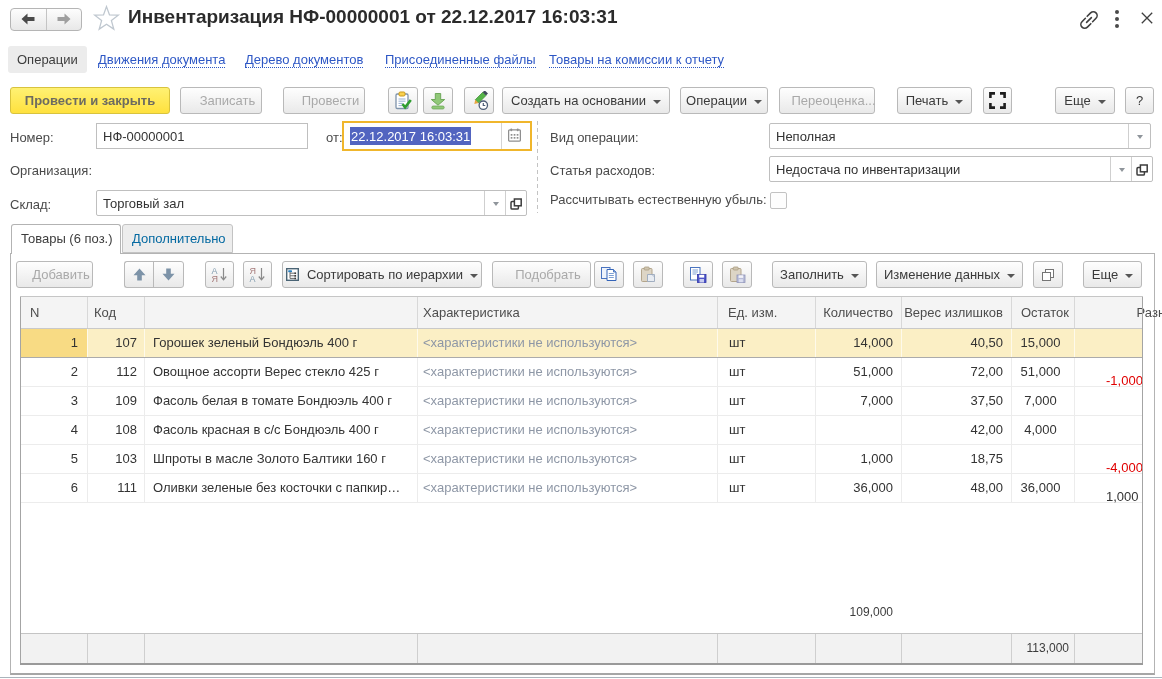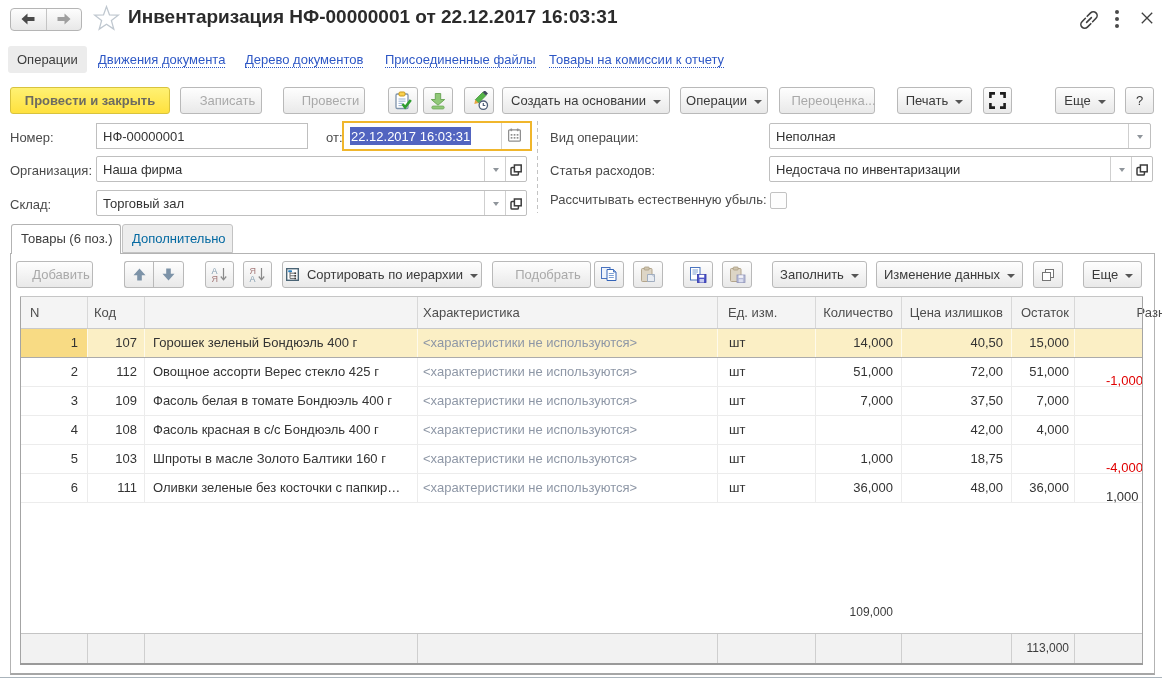--- a/index.html
+++ b/index.html
@@ -24,21 +24,21 @@
 .rowc { position:absolute; left:0; height:28px; width:1162px; }
 .c { position:absolute; top:0; height:28px; line-height:28px; font-size:13px; color:#333; white-space:nowrap; overflow:hidden; }
 .c.red { color:#e00000; }
 .c0 { left:21px; width:57px; text-align:right; }
 .c1 { left:88px; width:49px; text-align:right; }
 .c2 { left:153px; width:262px; }
 .c3 { left:423px; width:292px; color:#8e97a6; }
 .c4 { left:729px; width:85px; }
 .c5 { left:816px; width:77px; text-align:right; }
 .c6 { left:902px; width:101px; text-align:right; }
-.c7 { left:1012px; width:57px; text-align:right; }
+.c7 { left:1012px; width:57px; text-align:center; }
 .c8 { left:1106px; width:62px; text-align:left;margin-top:38px; }
 .fl { position:absolute; top:634px; height:29px; width:1px; background:#cfcfcf; }
 .r1l { position:absolute; top:329px; height:28px; width:1px; background:rgba(255,255,255,0.65); }
 </style></head>
 <body>
 <div id="app">
 
 <div class="abs" id="navgrp" style="left:10px;top:8px;width:72px;height:23px;border:1px solid #b5b5b5;border-radius:4px;background:linear-gradient(#fdfdfd,#e8e8e8);"></div>
 <div class="abs" style="left:46px;top:9px;width:1px;height:21px;background:#c4c4c4;"></div>
 <svg class="abs" style="left:21px;top:13px;" width="14" height="12" viewBox="0 0 14 12">
@@ -143,27 +143,20 @@
           <rect x="8.7" y="9" width="1.7" height="1.7"></rect>
         </g>
       </svg>
 </div>
 <div class="lbl" style="left:550px;top:130px;">Вид операции:</div>
 <div class="input" style="left:769px;top:123px;width:382px;height:26px;border-radius:2px;">Неполная
   <i class="sep" style="right:21px;"></i><i class="arr" style="right:7px;"></i>
 </div>
 
 <div class="lbl" style="left:10px;top:163px;">Организация:</div>
-<div class="input" style="left:96px;top:156px;width:431px;height:26px;border-radius:2px;">Наша фирма
-  <i class="sep" style="right:41px;"></i><i class="sep" style="right:20px;"></i><i class="arr" style="right:27px;"></i>
-  <svg class="opn" viewBox="0 0 12 12">
-        <rect x="1" y="3.6" width="7.4" height="7.4" rx="1.1" fill="none" stroke="#3c3c3c" stroke-width="1.5"></rect>
-        <rect x="4.4" y="1" width="6.8" height="6.8" fill="#fff" stroke="#3c3c3c" stroke-width="1.5"></rect>
-      </svg>
-</div>
 
 <div class="lbl" style="left:550px;top:163px;">Статья расходов:</div>
 <div class="input" style="left:769px;top:156px;width:384px;height:26px;border-radius:2px;">Недостача по инвентаризации
   <i class="sep" style="right:41px;"></i><i class="sep" style="right:20px;"></i><i class="arr" style="right:27px;"></i>
   <svg class="opn" viewBox="0 0 12 12">
         <rect x="1" y="3.6" width="7.4" height="7.4" rx="1.1" fill="none" stroke="#3c3c3c" stroke-width="1.5"></rect>
         <rect x="4.4" y="1" width="6.8" height="6.8" fill="#fff" stroke="#3c3c3c" stroke-width="1.5"></rect>
       </svg>
 </div>
 
@@ -282,21 +275,21 @@
     <div class="hl" style="left:815px;"></div>
     <div class="hl" style="left:901px;"></div>
     <div class="hl" style="left:1011px;"></div>
     <div class="hl" style="left:1074px;"></div>
 <div class="hc" style="left:30px;width:50px;">N</div>
 <div class="hc" style="left:94px;width:44px;">Код</div>
 <div class="hc" style="left:150px;width:260px;margin-top:29px;">Номенклатура</div>
 <div class="hc" style="left:423px;width:288px;">Характеристика</div>
 <div class="hc" style="left:728px;width:82px;">Ед. изм.</div>
 <div class="hc r" style="left:816px;width:77px;">Количество</div>
-<div class="hc r" style="left:902px;width:101px;">Цена излишков</div>
+<div class="hc r" style="left:902px;width:101px;">Верес излишков</div>
 <div class="hc r" style="left:1012px;width:57px;">Остаток</div>
 <div class="hc r" style="left:1125px;width:62px;">Разница</div>
 
 <div class="abs" style="left:21px;top:329px;width:1121px;height:28px;background:#fbefc5;"></div>
 <div class="abs" style="left:21px;top:329px;width:66px;height:28px;background:#f8db84;"></div>
 <div class="abs" style="left:21px;top:357px;width:1121px;height:1px;background:#ababab;"></div>
 <div class="r1l" style="left:87px;"></div>
     <div class="r1l" style="left:144px;"></div>
     <div class="r1l" style="left:417px;"></div>
     <div class="r1l" style="left:717px;"></div>

